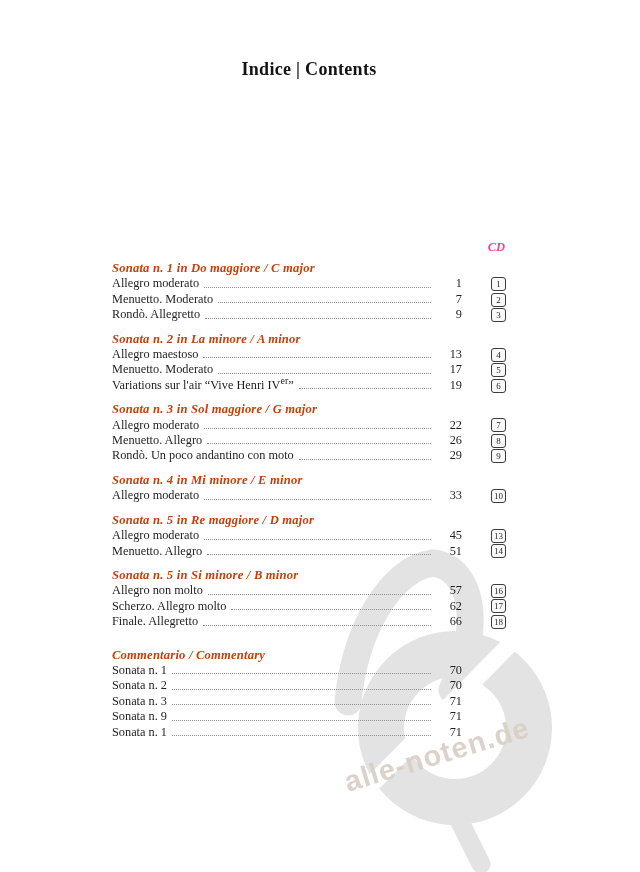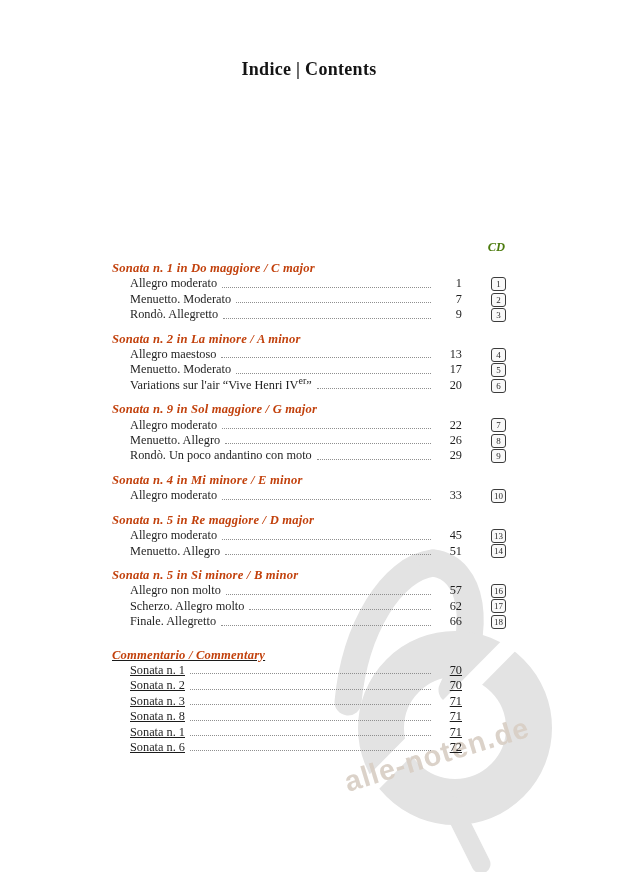--- a/index.html
+++ b/index.html
@@ -10,27 +10,27 @@
     color:#1c1c1c;
   }
   
   .wm { position:absolute; left:0; top:0; width:640px; height:872px; z-index:0; }
   
   .title-wrap { position:relative; z-index:1; width:618px; text-align:center; padding-top:59px; }
   .title { font-size:18px; font-weight:bold; color:#141414; letter-spacing:0.3px; }
   
   .contents { position:relative; z-index:1; margin-left:112px; width:394px; margin-top:160px; }
   .cd-header { text-align:right; padding-right:1px; font-weight:bold; font-style:italic;
-               font-size:12.5px; line-height:15px; color:#4d7c0f; }
+               font-size:12.5px; line-height:15px; color:#ec4899; }
   .section { margin-top:9px; }
   .section:first-of-type { margin-top:6px; }
-  .section.commentary { margin-top:18px;text-decoration:underline; }
+  .section.commentary { margin-top:18px; }
   .sec-header { font-weight:bold; font-style:italic; font-size:12.6px; line-height:15.4px;
                 color:#c2410c; letter-spacing:0.2px; }
-  .row { display:flex; align-items:flex-start;margin-left:18px; }
+  .row { display:flex; align-items:flex-start; }
   .row > span { line-height:15.4px; font-size:12.3px; }
   .mv-title { white-space:nowrap; color:#1f1f1f; }
   .sup { font-size:10px; vertical-align:super; line-height:0; }
   .leader { flex:1; height:0; border-bottom:1px dotted #8f8f8f;
             align-self:flex-end; margin:0 5px 4px 5px; }
   .pagenum { min-width:26px; text-align:right; color:#1f1f1f; }
   .cdcell { width:44px; display:flex; justify-content:flex-end; align-items:center; align-self:center; }
   .cdbox { box-sizing:border-box; width:15px; height:14px; border:1px solid #3c3c3c;
            border-radius:3px; background:#f9f9f9; font-size:9px !important;
            line-height:12px !important; text-align:center; color:#2a2a2a; }
@@ -99,28 +99,28 @@
             <span class="mv-title">Menuetto. Moderato</span>
             <span class="leader"></span>
             <span class="pagenum">17</span>
             <span class="cdcell">
               <span class="cdbox">5</span>
             </span>
           </div>
           <div class="row">
             <span class="mv-title">Variations sur l'air “Vive Henri IV<span class="sup">er</span>”</span>
             <span class="leader"></span>
-            <span class="pagenum">20</span>
+            <span class="pagenum">19</span>
             <span class="cdcell">
               <span class="cdbox">6</span>
             </span>
           </div>
         </div>
         <div class="section">
-          <div class="sec-header">Sonata n. 9 in Sol maggiore / G major</div>
+          <div class="sec-header">Sonata n. 3 in Sol maggiore / G major</div>
           <div class="row">
             <span class="mv-title">Allegro moderato</span>
             <span class="leader"></span>
             <span class="pagenum">22</span>
             <span class="cdcell">
               <span class="cdbox">7</span>
             </span>
           </div>
           <div class="row">
             <span class="mv-title">Menuetto. Allegro</span>
@@ -210,34 +210,28 @@
             <span class="pagenum">70</span>
             <span class="cdcell"></span>
           </div>
           <div class="row">
             <span class="mv-title">Sonata n. 3</span>
             <span class="leader"></span>
             <span class="pagenum">71</span>
             <span class="cdcell"></span>
           </div>
           <div class="row">
-            <span class="mv-title">Sonata n. 8</span>
+            <span class="mv-title">Sonata n. 9</span>
             <span class="leader"></span>
             <span class="pagenum">71</span>
             <span class="cdcell"></span>
           </div>
           <div class="row">
             <span class="mv-title">Sonata n. 1</span>
             <span class="leader"></span>
             <span class="pagenum">71</span>
-            <span class="cdcell"></span>
-          </div>
-          <div class="row">
-            <span class="mv-title">Sonata n. 6</span>
-            <span class="leader"></span>
-            <span class="pagenum">72</span>
             <span class="cdcell"></span>
           </div>
         </div>
       </div>
   </div>
 
 </div>
 
 </body></html>

